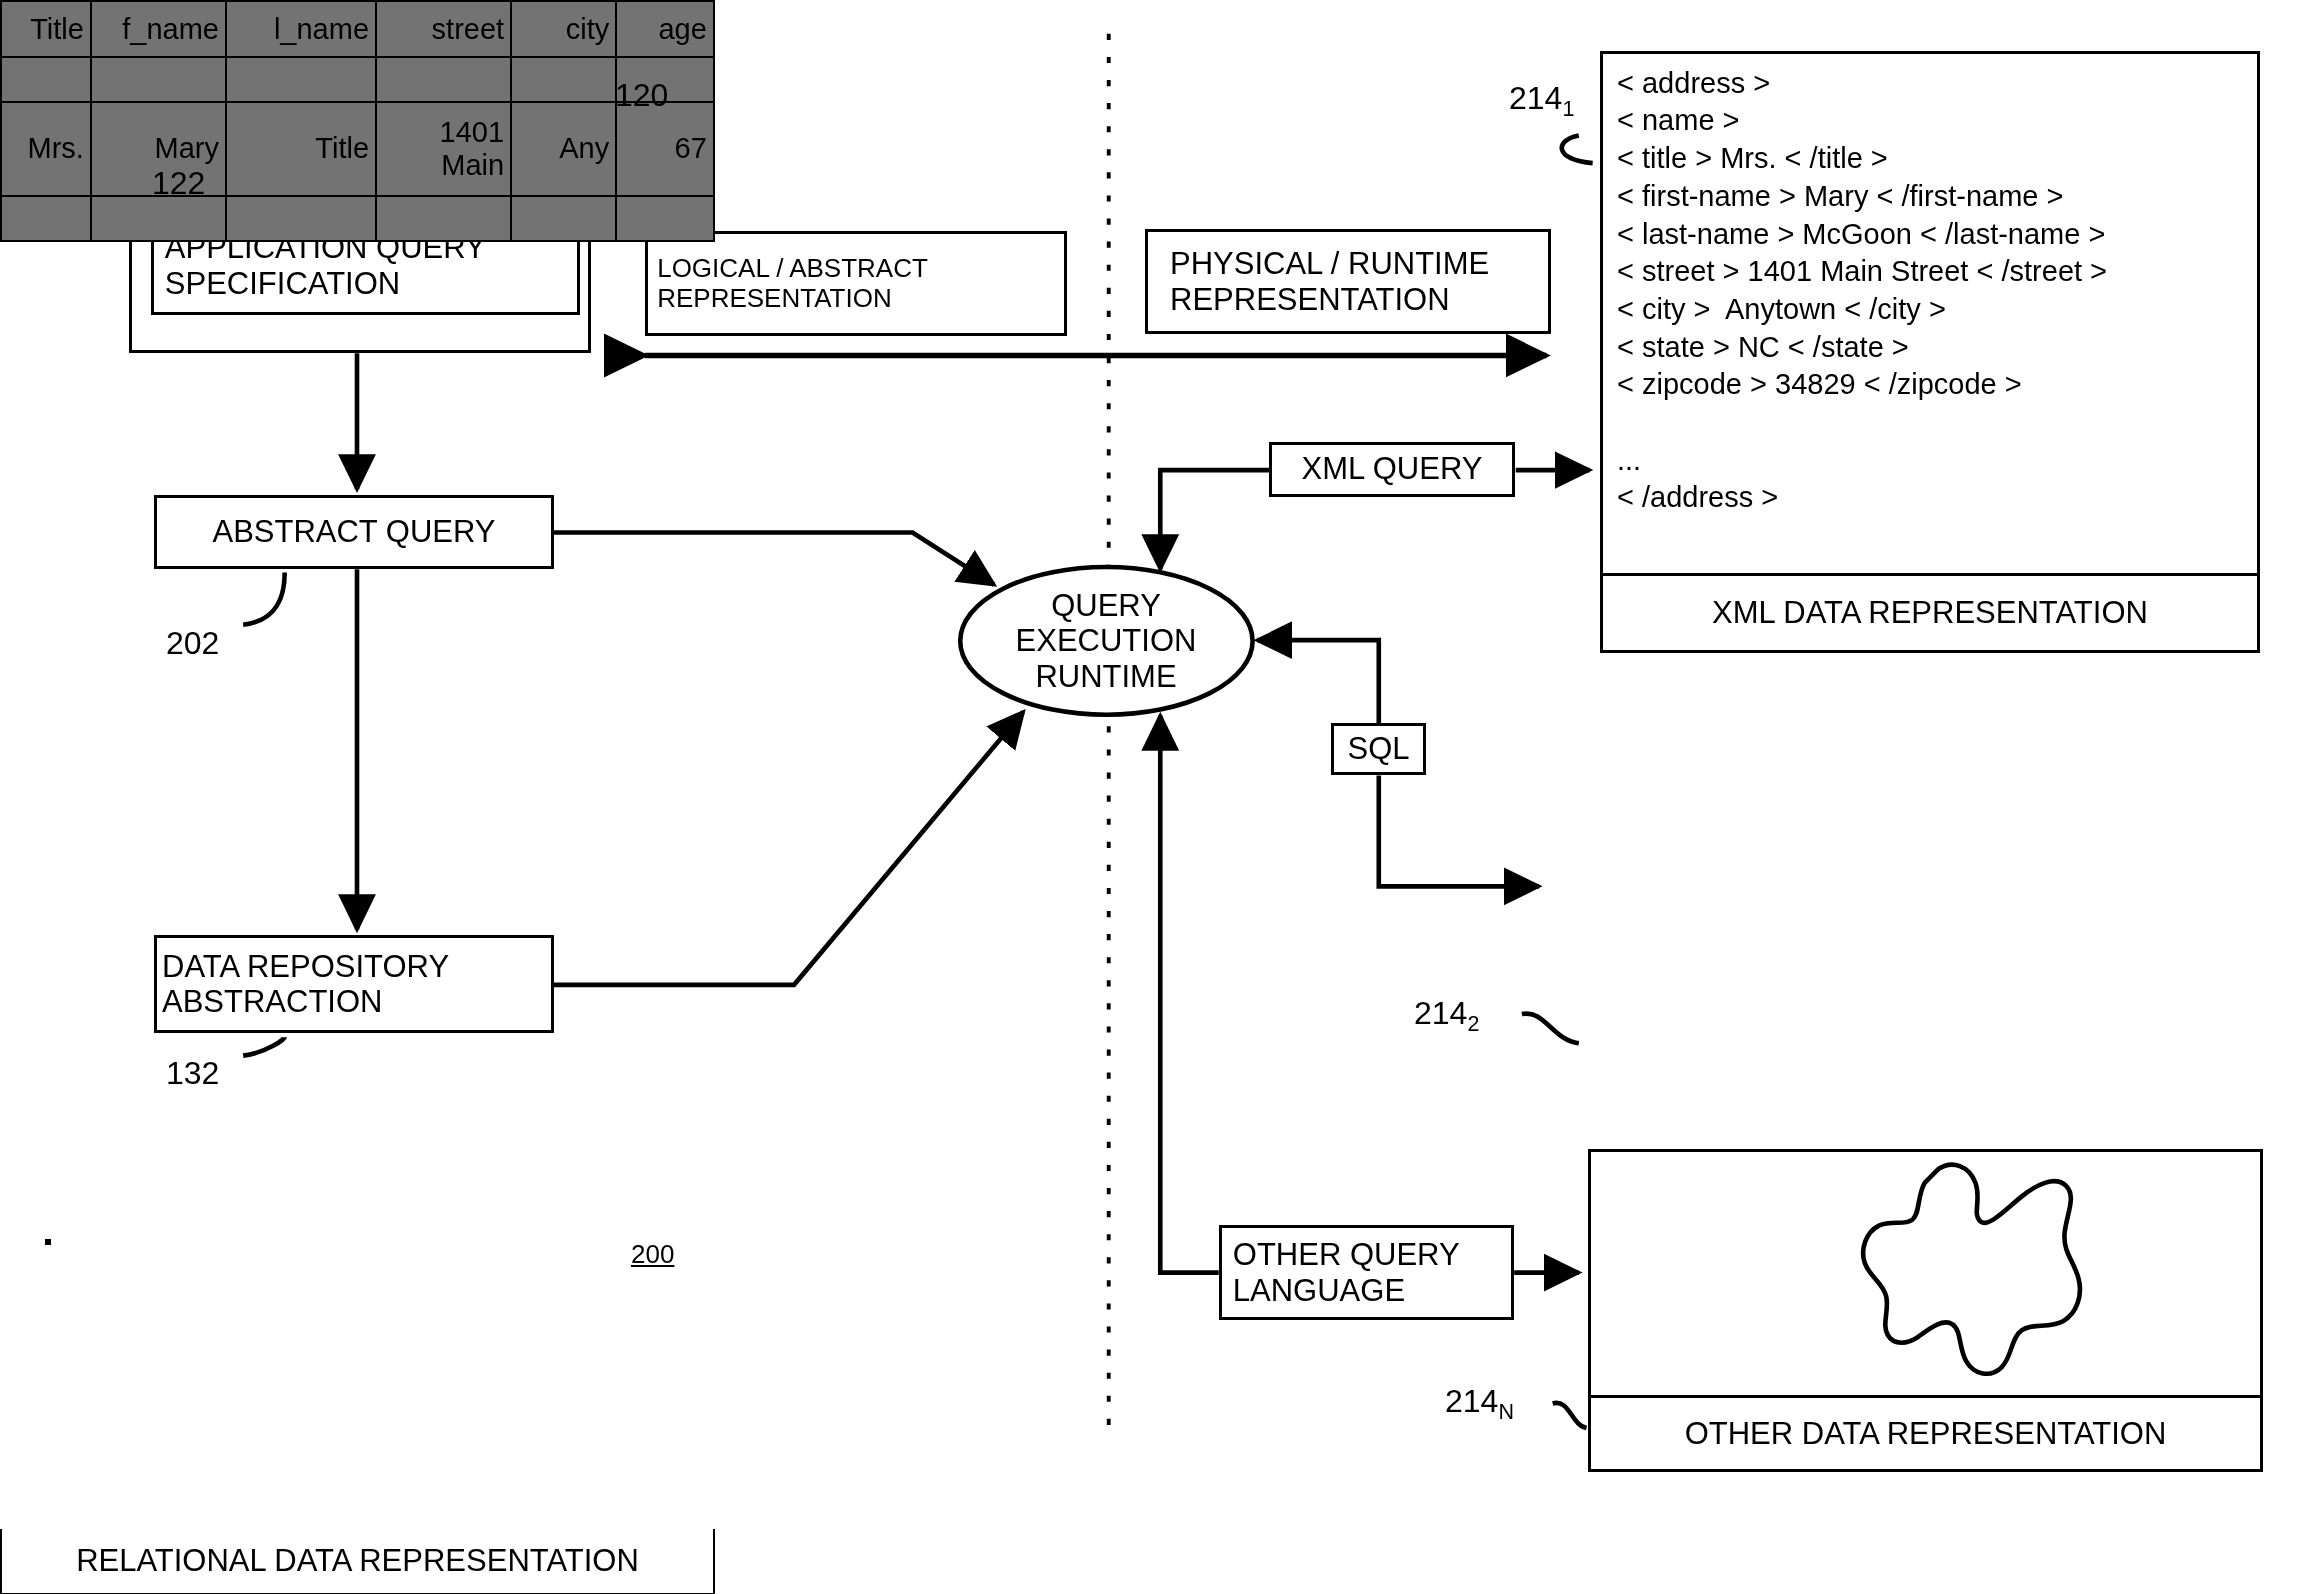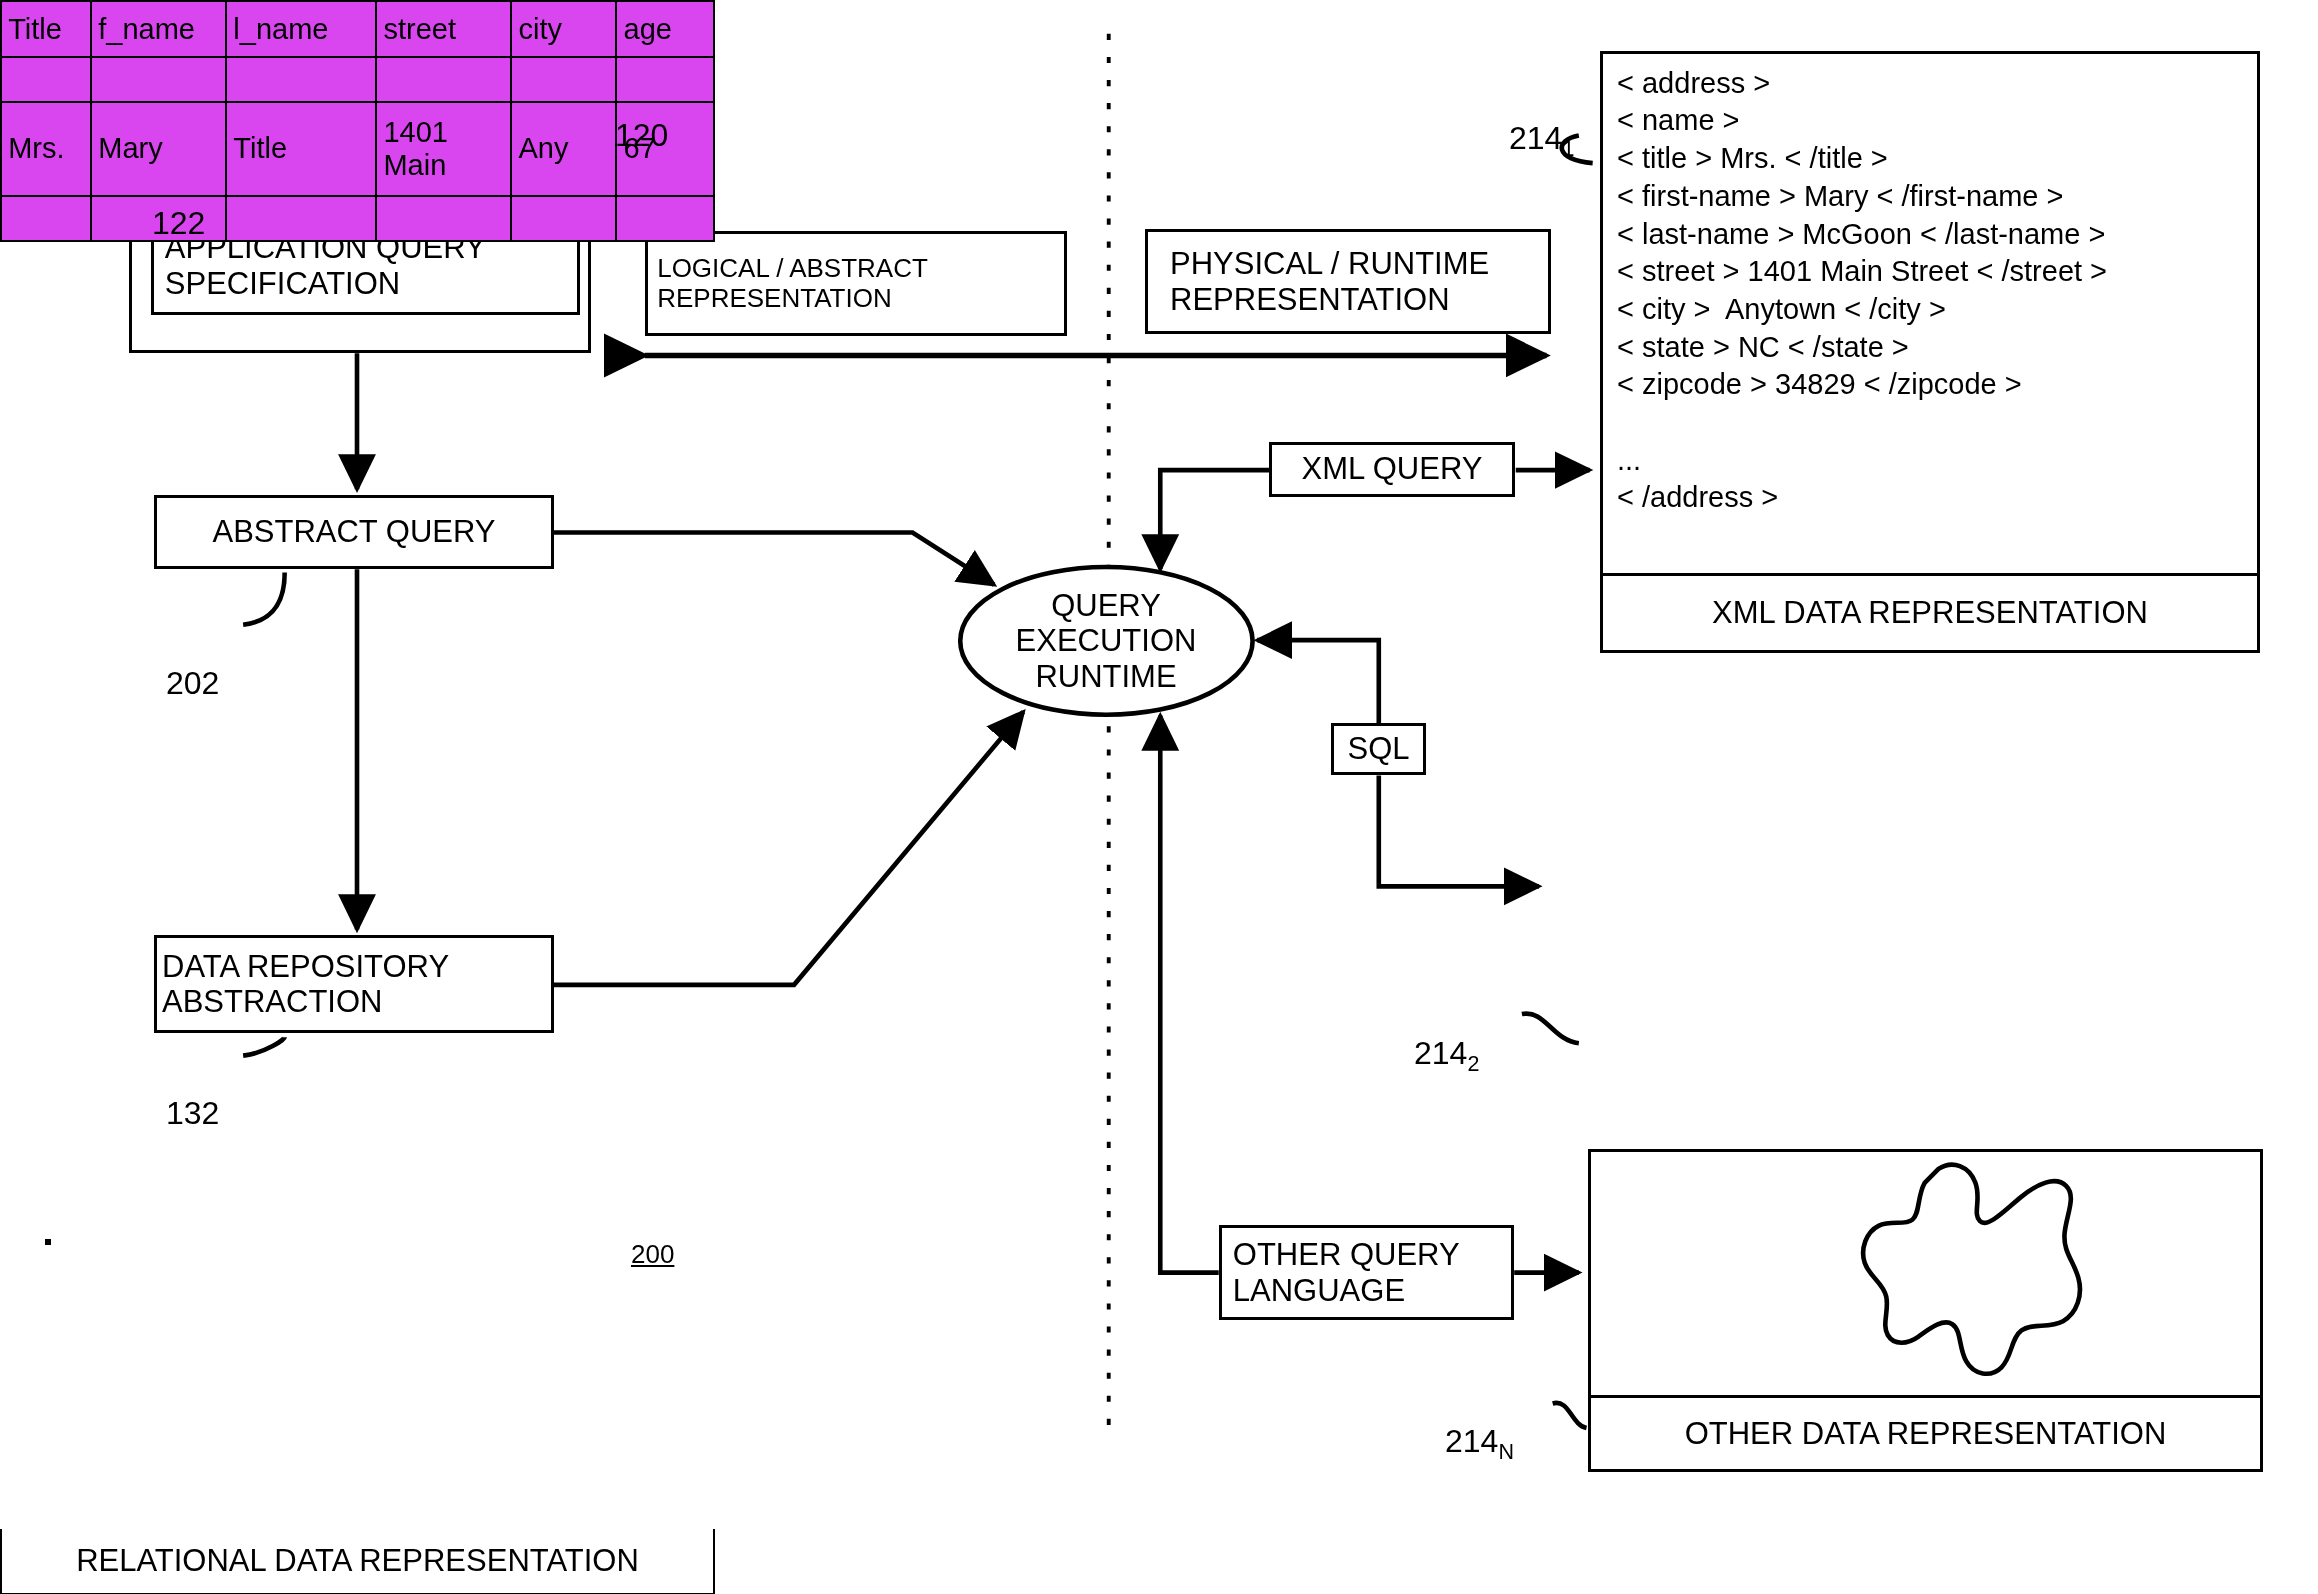--- a/index.html
+++ b/index.html
@@ -117,23 +117,23 @@
     display: block; border: none;
   }
   #rel-table {
     position: absolute; left: 0; top: 0; width: 715px;
     border-collapse: collapse;
     font-size: 29px;
   }
   #rel-table td {
     border: 2.3px solid #000;
     padding: 3.1px 6.2px;
-    text-align: left;
+    text-align: right;
     vertical-align: middle;
-    background: #d946ef;
+    background: #737373;
   }
   #rel-table tr.hdr td { height: 48px; }
   #rel-table tr.blank td { height: 37px; }
   #rel-table tr.data td { height: 85px; }
   #rel-caption {
     position: absolute; left: 0; bottom: 0; width: 715px; height: 66px;
     border: 2.3px solid #000; border-top: none;
     box-sizing: border-box;
     display: flex; align-items: center; justify-content: center;
     font-size: 31px; background: #fff;
@@ -154,21 +154,20 @@
     position: absolute; left: 0; right: 0; bottom: 0; height: 71px;
     display: flex; align-items: center; justify-content: center;
     font-size: 31px;
   }
 
   
   .ref {
     position: absolute;
     font-size: 32px;
     white-space: nowrap;
-    margin-top: 40px;
   }
   .ref sub { font-size: 21.5px; }
   #ref-120 { left: 615px; top: 77px; }
   #ref-122 { left: 152px; top: 165px; }
   #ref-202 { left: 166px; top: 625px; }
   #ref-132 { left: 166px; top: 1055px; }
   #ref-214-1 { left: 1509px; top: 80px; }
   #ref-214-2 { left: 1414px; top: 995px; }
   #ref-214-n { left: 1445px; top: 1383px; }
   #fig-num {

